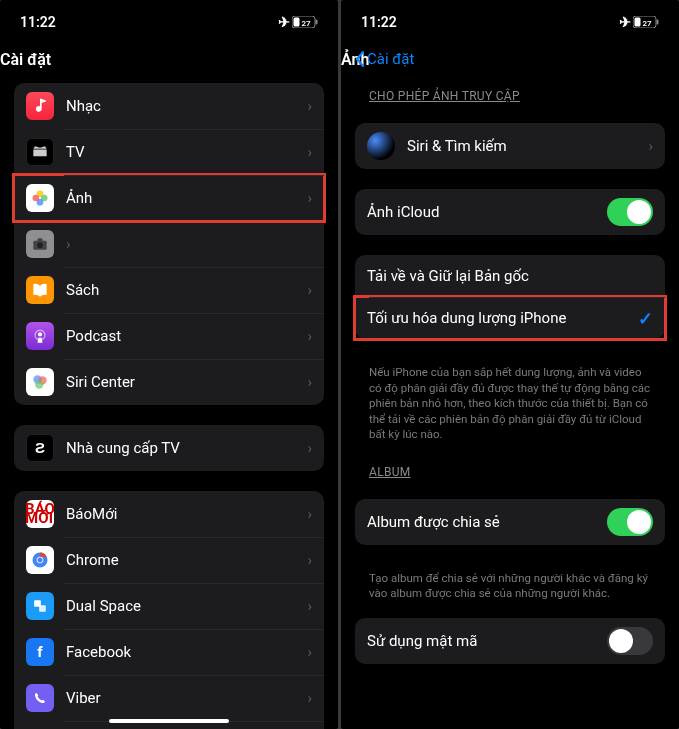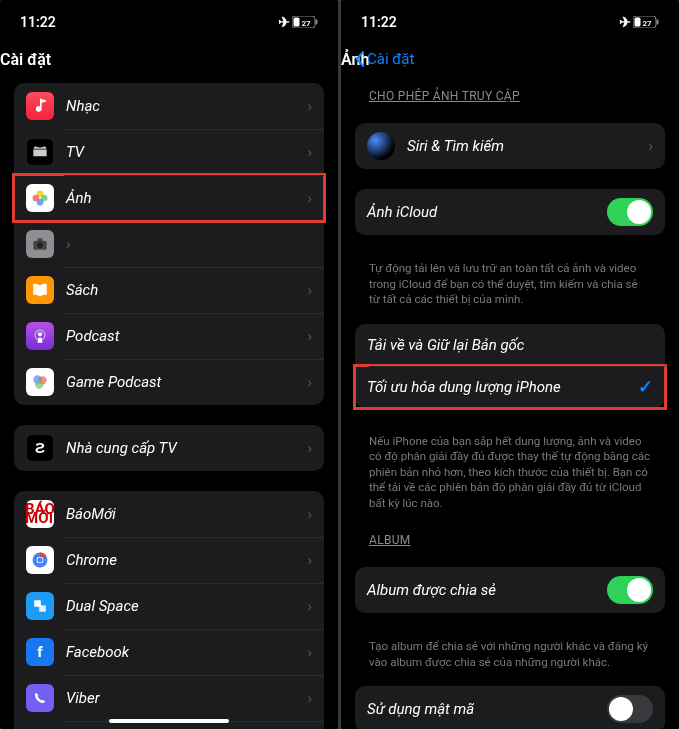--- a/index.html
+++ b/index.html
@@ -59,21 +59,21 @@
     width: 28px;
     height: 28px;
     border-radius: 6px;
     margin-right: 12px;
     display: flex;
     align-items: center;
     justify-content: center;
     flex-shrink: 0;
     font-size: 15px;
   }
-  .row .label { flex: 1; font-style: italic; }
+  .row .label { flex: 1; }
   .row .chevron { color: #5a5a5e; }
   .row.highlight { outline: 3px solid #e03c31; outline-offset: -1px; z-index: 2; }
   .section-header { color: #8a8a8e; font-size: 12px; padding: 6px 14px 20px; letter-spacing: 0.3px; text-transform: uppercase; text-decoration: underline; }
   .section-footer { color: #7a7a7e; font-size: 11.5px; padding: 6px 14px 16px; line-height: 1.35; }
   .toggle {
     width: 46px; height: 28px; border-radius: 14px; position: relative;
   }
   .toggle.on { background: #30d158; }
   .toggle.off { background: #39393d; }
   .toggle .knob { position: absolute; width: 24px; height: 24px; background: #fff; border-radius: 50%; top: 2px; }
@@ -181,21 +181,21 @@
         <span class="chevron">›</span>
       </div>
       <div class="row">
         <div class="icon ic-gc">
           <svg viewBox="0 0 24 24">
               <circle cx="9" cy="9" r="5" fill="#4a8cff" opacity=".7"></circle>
               <circle cx="15" cy="10" r="5" fill="#f25c54" opacity=".7"></circle>
               <circle cx="11" cy="15" r="5" fill="#6ac46a" opacity=".7"></circle>
             </svg>
         </div>
-        <span class="label">Game Podcast</span>
+        <span class="label">Siri Center</span>
         <span class="chevron">›</span>
       </div>
     </div>
 
     <div class="group">
       <div class="row">
         <div class="icon ic-tvp">Ƨ</div>
         <span class="label">Nhà cung cấp TV</span>
         <span class="chevron">›</span>
       </div>
@@ -288,21 +288,20 @@
     </div>
 
     <div class="group no-icon">
       <div class="row no-icon-row">
         <span class="label">Ảnh iCloud</span>
         <div class="toggle on">
             <div class="knob"></div>
           </div>
       </div>
     </div>
-    <div class="section-footer">Tự động tải lên và lưu trữ an toàn tất cả ảnh và video trong iCloud để bạn có thể duyệt, tìm kiếm và chia sẻ từ tất cả các thiết bị của mình.</div>
 
     <div class="group no-icon">
       <div class="row no-icon-row">
         <span class="label">Tải về và Giữ lại Bản gốc</span>
       </div>
       <div class="row no-icon-row highlight">
         <span class="label">Tối ưu hóa dung lượng iPhone</span>
         <span class="check">✓</span>
       </div>
     </div>

